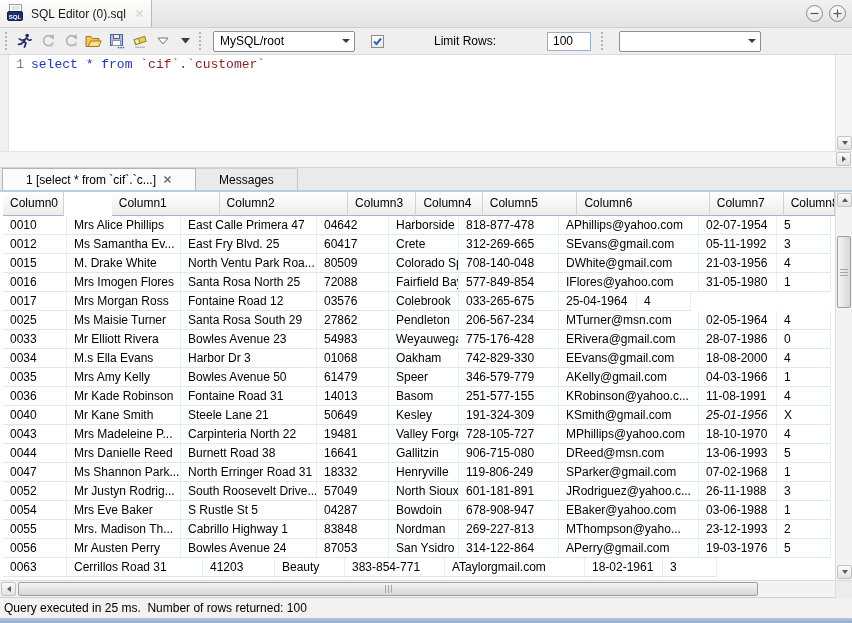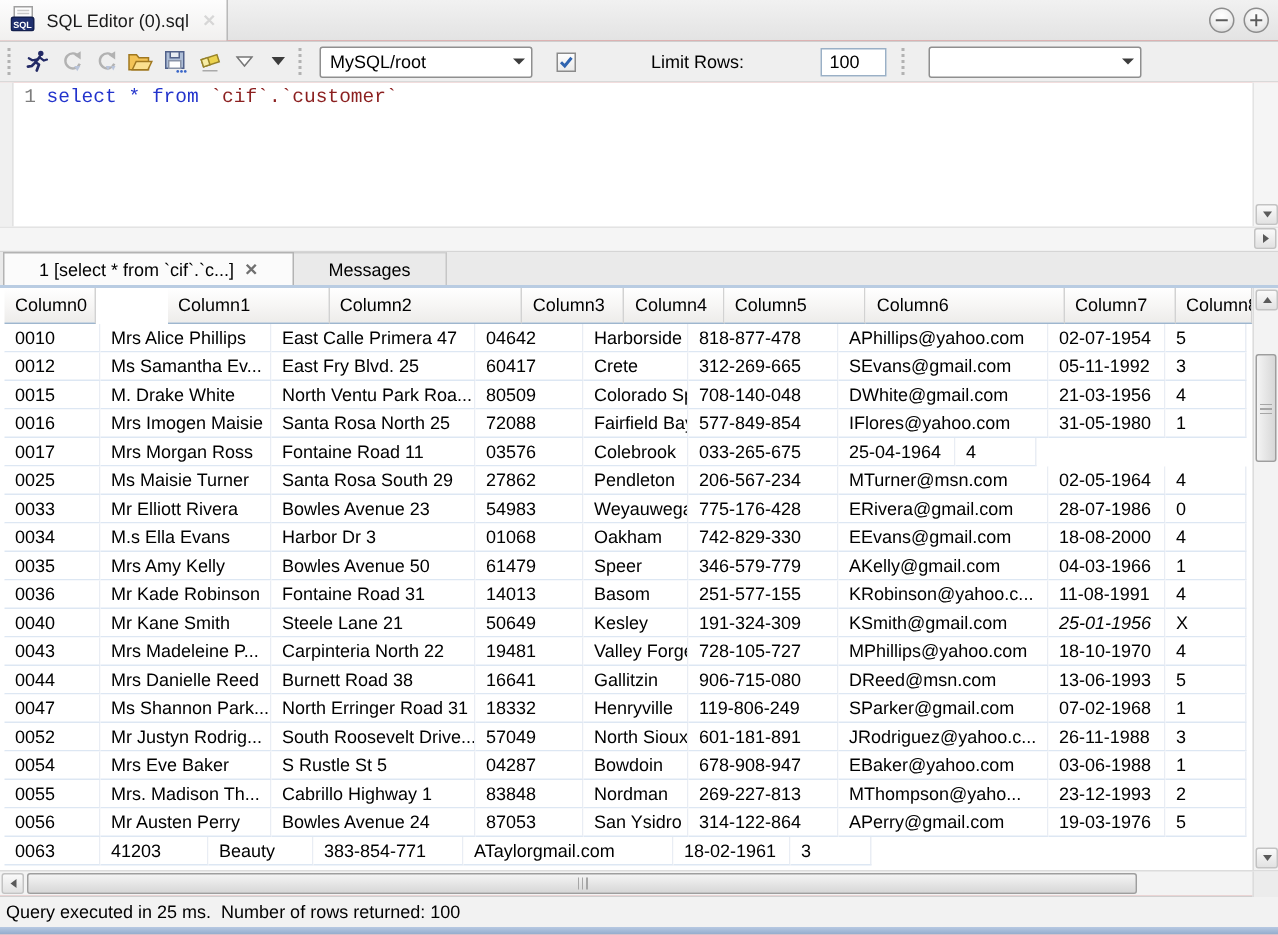--- a/index.html
+++ b/index.html
@@ -287,33 +287,33 @@
             <div class="gc" style="width: 136px;">North Ventu Park Roa...</div>
             <div class="gc" style="width: 72px;">80509</div>
             <div class="gc" style="width: 70px;">Colorado Spri...</div>
             <div class="gc" style="width: 100px;">708-140-048</div>
             <div class="gc" style="width: 140px;">DWhite@gmail.com</div>
             <div class="gc" style="width: 78px;">21-03-1956</div>
             <div class="gc" style="width: 54px;">4</div>
           </div>
           <div class="gr">
             <div class="gc" style="width: 64px;">0016</div>
-            <div class="gc" style="width: 114px;">Mrs Imogen Maisie</div>
+            <div class="gc" style="width: 114px;">Mrs Imogen Flores</div>
             <div class="gc" style="width: 136px;">Santa Rosa North 25</div>
             <div class="gc" style="width: 72px;">72088</div>
             <div class="gc" style="width: 70px;">Fairfield Bay</div>
             <div class="gc" style="width: 100px;">577-849-854</div>
             <div class="gc" style="width: 140px;">IFlores@yahoo.com</div>
             <div class="gc" style="width: 78px;">31-05-1980</div>
             <div class="gc" style="width: 54px;">1</div>
           </div>
           <div class="gr">
             <div class="gc" style="width: 64px;">0017</div>
             <div class="gc" style="width: 114px;">Mrs Morgan Ross</div>
-            <div class="gc" style="width: 136px;">Fontaine Road 11</div>
+            <div class="gc" style="width: 136px;">Fontaine Road 12</div>
             <div class="gc" style="width: 72px;">03576</div>
             <div class="gc" style="width: 70px;">Colebrook</div>
             <div class="gc" style="width: 100px;">033-265-675</div>
             <div class="gc" style="width: 78px;">25-04-1964</div>
             <div class="gc" style="width: 54px;">4</div>
           </div>
           <div class="gr">
             <div class="gc" style="width: 64px;">0025</div>
             <div class="gc" style="width: 114px;">Ms Maisie Turner</div>
             <div class="gc" style="width: 136px;">Santa Rosa South 29</div>
@@ -451,20 +451,21 @@
             <div class="gc" style="width: 136px;">Bowles Avenue 24</div>
             <div class="gc" style="width: 72px;">87053</div>
             <div class="gc" style="width: 70px;">San Ysidro</div>
             <div class="gc" style="width: 100px;">314-122-864</div>
             <div class="gc" style="width: 140px;">APerry@gmail.com</div>
             <div class="gc" style="width: 78px;">19-03-1976</div>
             <div class="gc" style="width: 54px;">5</div>
           </div>
           <div class="gr">
             <div class="gc" style="width: 64px;">0063</div>
+            <div class="gc" style="width: 136px;">Cerrillos Road 31</div>
             <div class="gc" style="width: 72px;">41203</div>
             <div class="gc" style="width: 70px;">Beauty</div>
             <div class="gc" style="width: 100px;">383-854-771</div>
             <div class="gc" style="width: 140px;">ATaylorgmail.com</div>
             <div class="gc" style="width: 78px;">18-02-1961</div>
             <div class="gc" style="width: 54px;">3</div>
           </div>
         </div>
     </div>
     <div class="vsb">

